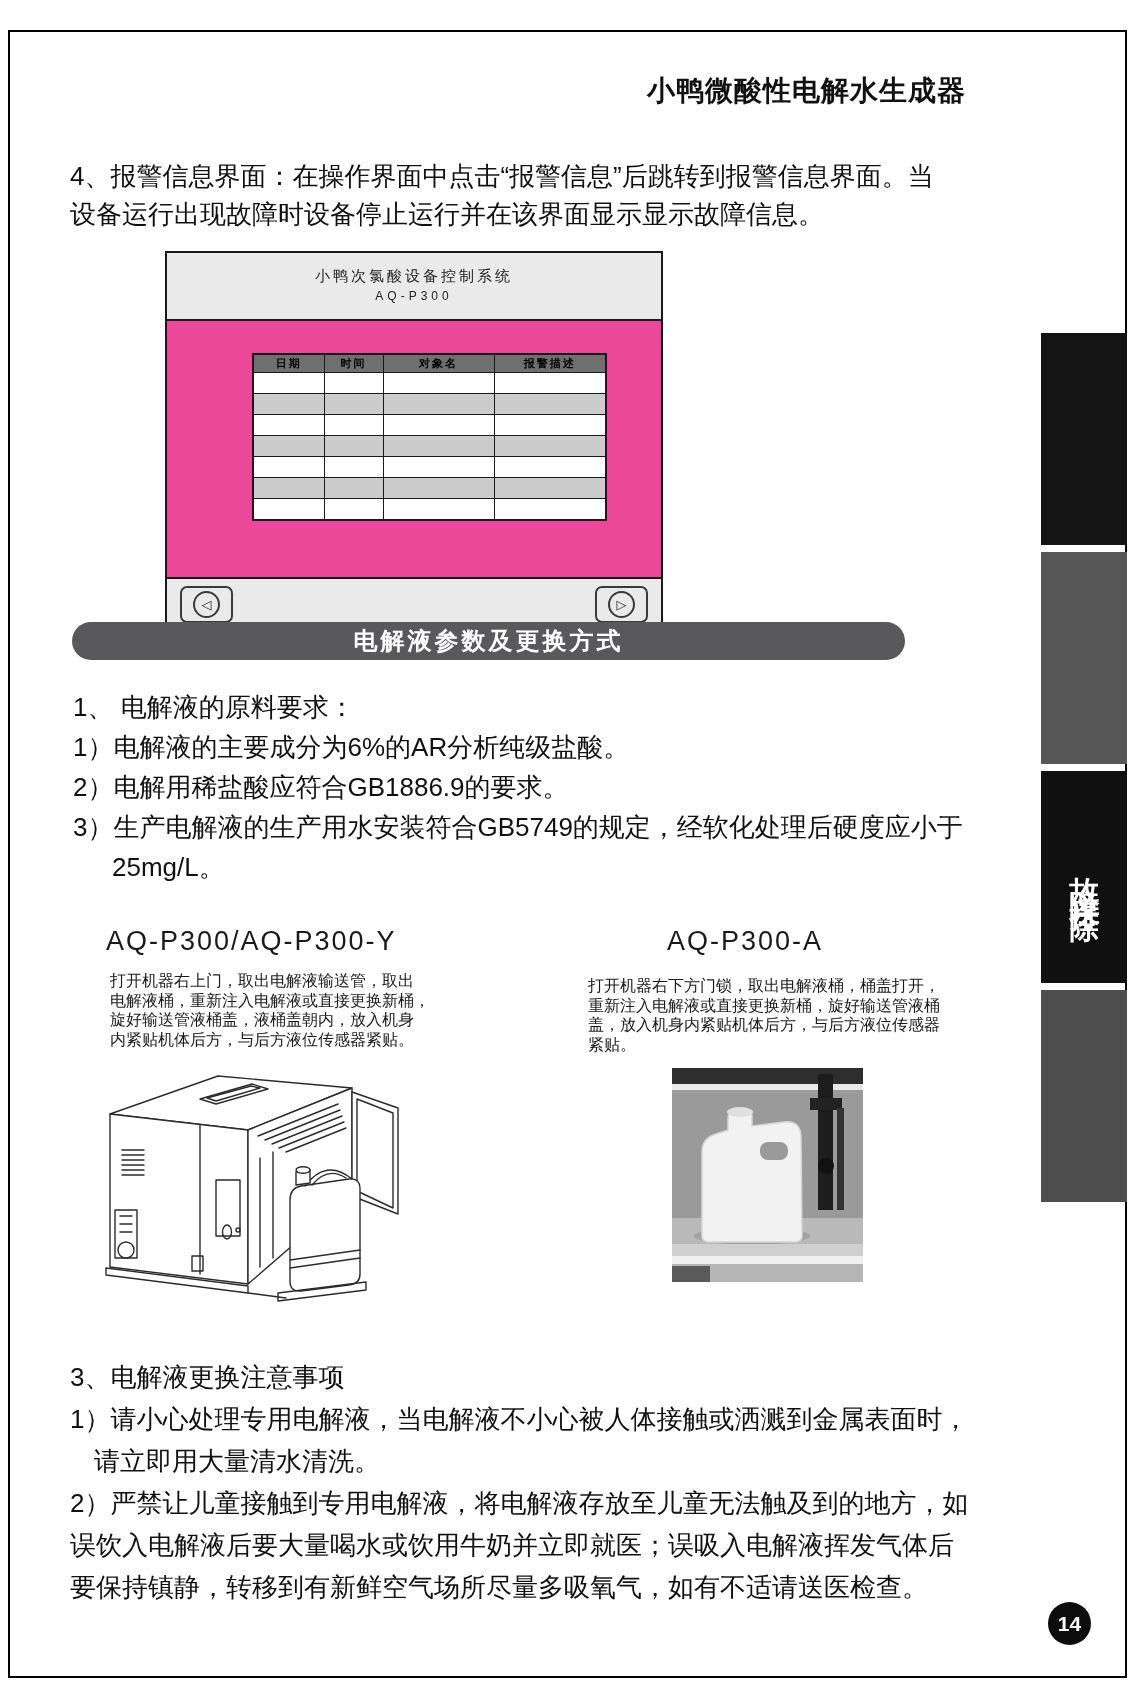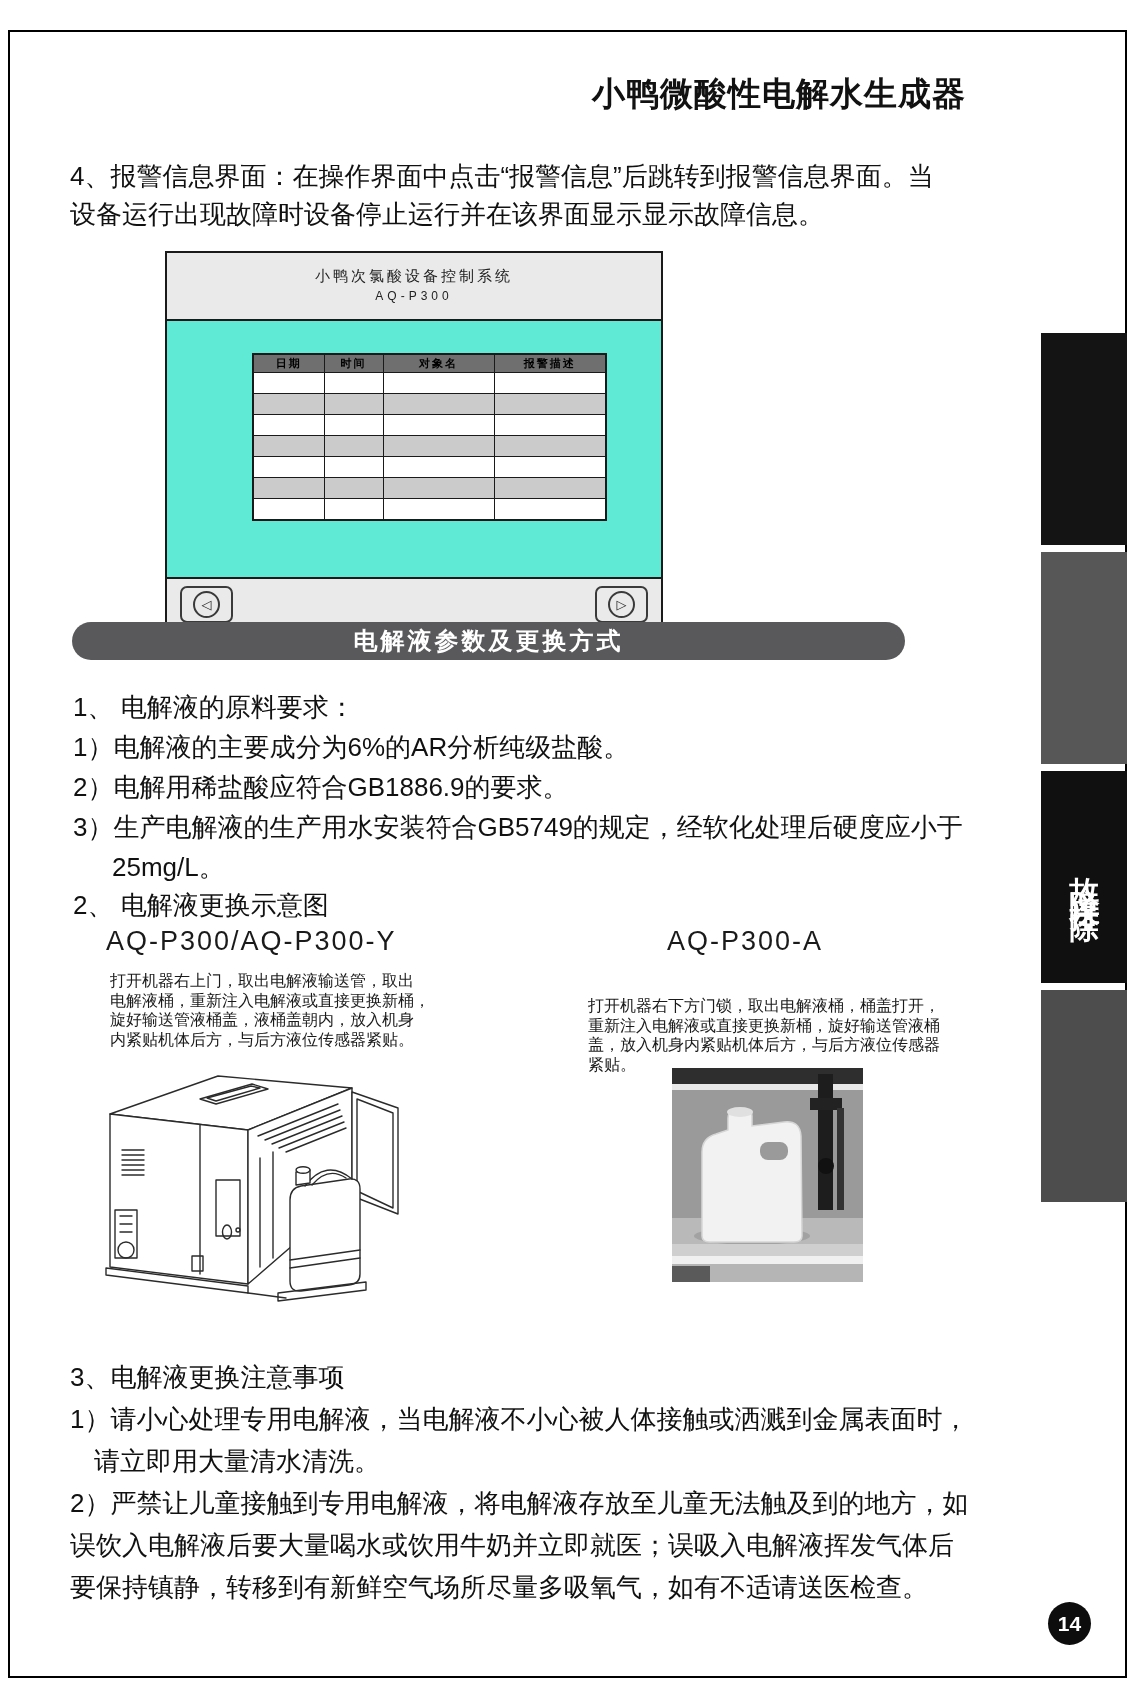--- a/index.html
+++ b/index.html
@@ -4,28 +4,28 @@
 <style>
   html,body{margin:0;padding:0;background:#fff;}
   #page{position:relative;width:1137px;height:1701px;background:#fff;overflow:hidden;
         font-family:"Liberation Sans","DejaVu Sans",sans-serif;color:#111;}
   .abs{position:absolute;}
 
   
   #frame{left:8px;top:30px;width:1119px;height:1648px;border:2px solid #000;box-sizing:border-box;}
 
   
-  #doc-title{left:500px;top:72px;width:466px;text-align:right;font-size:33px;font-weight:bold;letter-spacing:1px;}
+  #doc-title{left:500px;top:72px;width:466px;text-align:right;font-size:28px;font-weight:bold;letter-spacing:1px;}
 
   
   .body-line{font-size:26px;line-height:38px;white-space:nowrap;}
   #intro{left:70px;top:157px;}
 
   
-  #hmi{left:165px;top:251px;width:498px;height:380px;border:2px solid #1a1a1a;box-sizing:border-box;background:#5eead4;}
+  #hmi{left:165px;top:251px;width:498px;height:380px;border:2px solid #1a1a1a;box-sizing:border-box;background:#ec4899;}
   #hmi-header{height:52px;background:#eaeaea;border-bottom:2px solid #1a1a1a;text-align:center;padding-top:14px;box-sizing:content-box;}
   #hmi-title1{font-size:15px;letter-spacing:3px;color:#222;}
   #hmi-title2{font-size:12px;letter-spacing:4px;color:#222;margin-top:3px;}
   #hmi-body{position:relative;height:208px;margin-top:10px;}
   #hmi-table{position:absolute;left:85px;top:22px;width:353px;border-collapse:collapse;table-layout:fixed;border:2px solid #1a1a1a;}
   #hmi-table th{background:#6f6f6f;color:#000;font-size:11px;font-weight:bold;height:17px;border:1px solid #1a1a1a;padding:0;letter-spacing:2px;}
   #hmi-table td{height:20px;border:1px solid #1a1a1a;padding:0;background:#fff;}
   #hmi-table tr.alt td{background:#cbcbcb;}
   #hmi-bar{position:absolute;left:0;bottom:0;width:100%;height:52px;background:#eaeaea;border-top:2px solid #1a1a1a;box-sizing:border-box;}
   .nav-btn{position:absolute;top:7px;width:53px;height:37px;border:2px solid #3a3a3a;border-radius:7px;box-sizing:border-box;
@@ -42,21 +42,21 @@
   .elist{left:73px;white-space:nowrap;font-size:26px;}
   #el0{top:690px;} #el1{top:730px;} #el2{top:770px;} #el3{top:810px;}
   #el4{top:850px;left:112px;} #el5{top:888px;}
 
   
   .model-heading{top:926px;font-size:27px;letter-spacing:2px;color:#1a1a1a;}
   #mh-left{left:106px;}
   #mh-right{left:620px;width:250px;text-align:center;}
   .desc{font-size:16px;line-height:19.5px;color:#1a1a1a;white-space:nowrap;}
   #desc-left{left:110px;top:971px;}
-  #desc-right{left:588px;top:976px;margin-top:20px;}
+  #desc-right{left:588px;top:976px;}
 
   
   #diagram{left:100px;top:1062px;width:300px;height:252px;}
   #photo{left:672px;top:1068px;width:191px;height:214px;}
   .ln{fill:none;stroke:#2b2b2b;stroke-width:1.4;stroke-linejoin:round;stroke-linecap:round;}
   .lnf{fill:#ffffff;stroke:#2b2b2b;stroke-width:1.4;stroke-linejoin:round;}
 
   
   .nline{left:70px;font-size:26px;white-space:nowrap;}
   #nl0{top:1360px;} #nl1{top:1402px;} #nl2{top:1444px;margin-left:24px;} #nl3{top:1486px;} #nl4{top:1528px;} #nl5{top:1570px;}
@@ -165,21 +165,20 @@
 
   <div id="section-bar" class="abs">
     <span>电解液参数及更换方式</span>
   </div>
 
   <div id="el0" class="abs elist">1、 电解液的原料要求：</div>
   <div id="el1" class="abs elist">1）电解液的主要成分为6%的AR分析纯级盐酸。</div>
   <div id="el2" class="abs elist">2）电解用稀盐酸应符合GB1886.9的要求。</div>
   <div id="el3" class="abs elist">3）生产电解液的生产用水安装符合GB5749的规定，经软化处理后硬度应小于</div>
   <div id="el4" class="abs elist">25mg/L。</div>
-  <div id="el5" class="abs elist">2、 电解液更换示意图</div>
 
   <div id="mh-left" class="abs model-heading">AQ-P300/AQ-P300-Y</div>
   <div id="mh-right" class="abs model-heading">AQ-P300-A</div>
 
   <div id="desc-left" class="abs desc">
     <div>打开机器右上门，取出电解液输送管，取出</div>
     <div>电解液桶，重新注入电解液或直接更换新桶，</div>
     <div>旋好输送管液桶盖，液桶盖朝内，放入机身</div>
     <div>内紧贴机体后方，与后方液位传感器紧贴。</div>
   </div>

